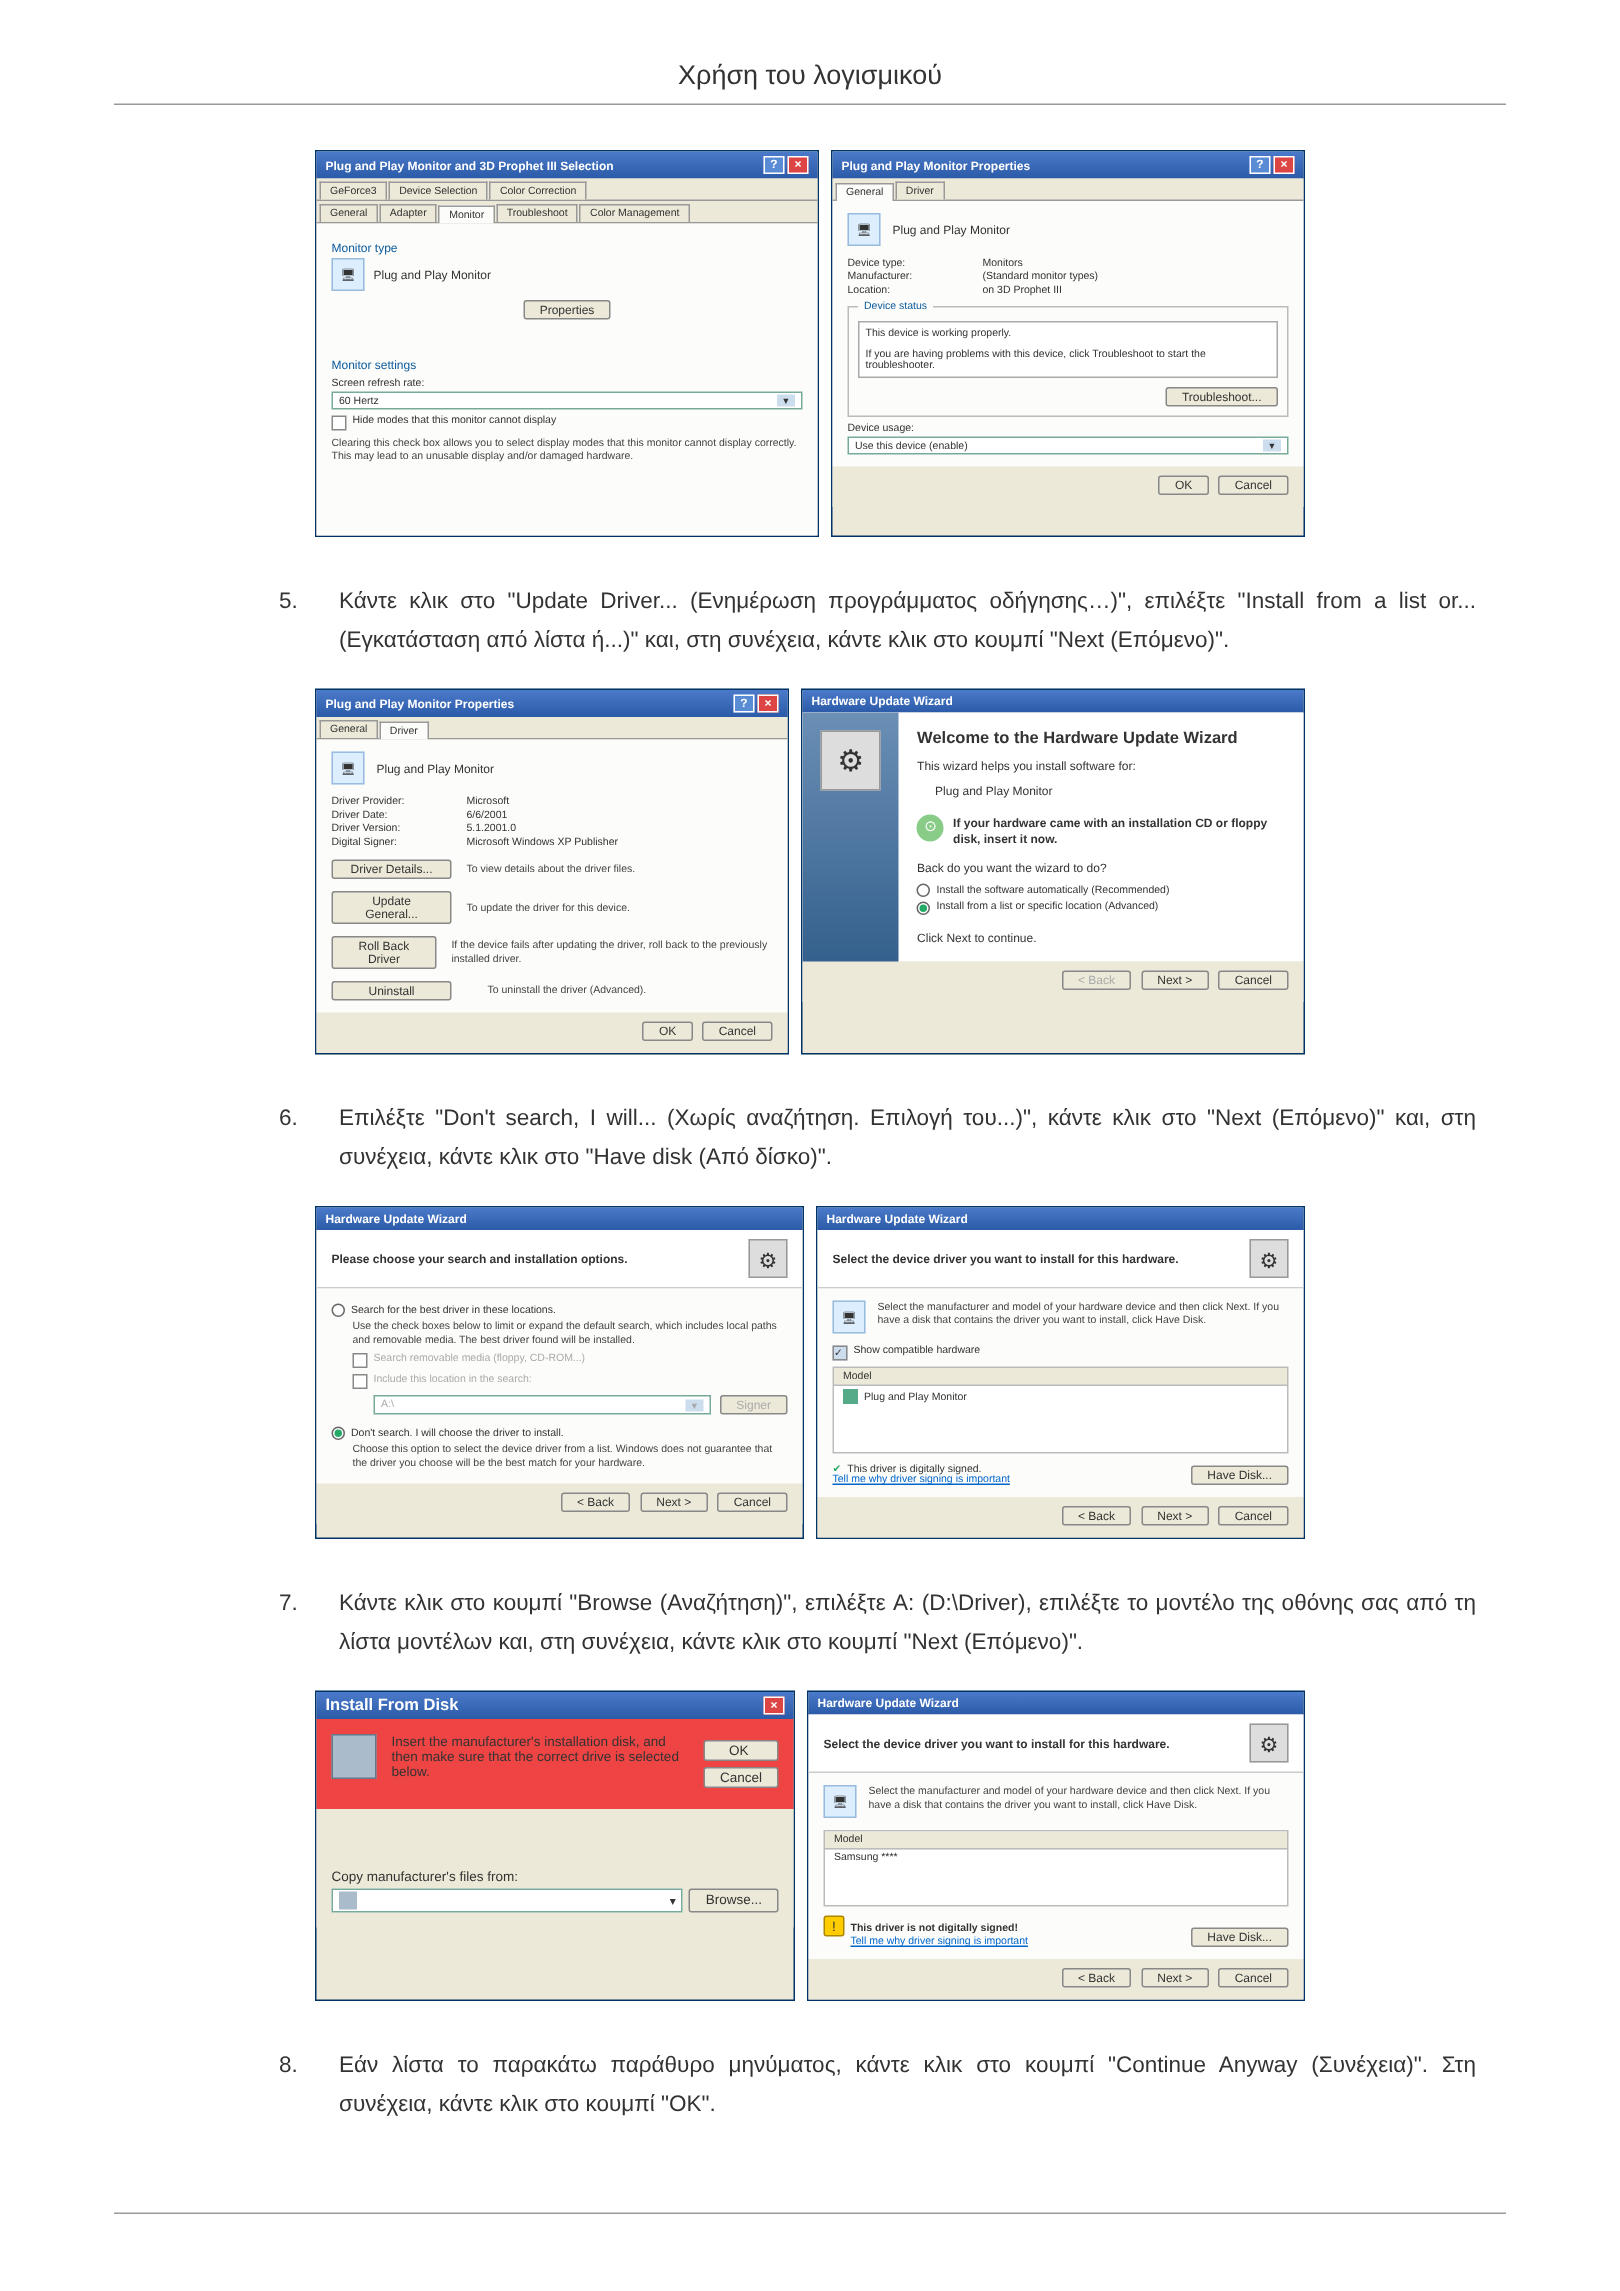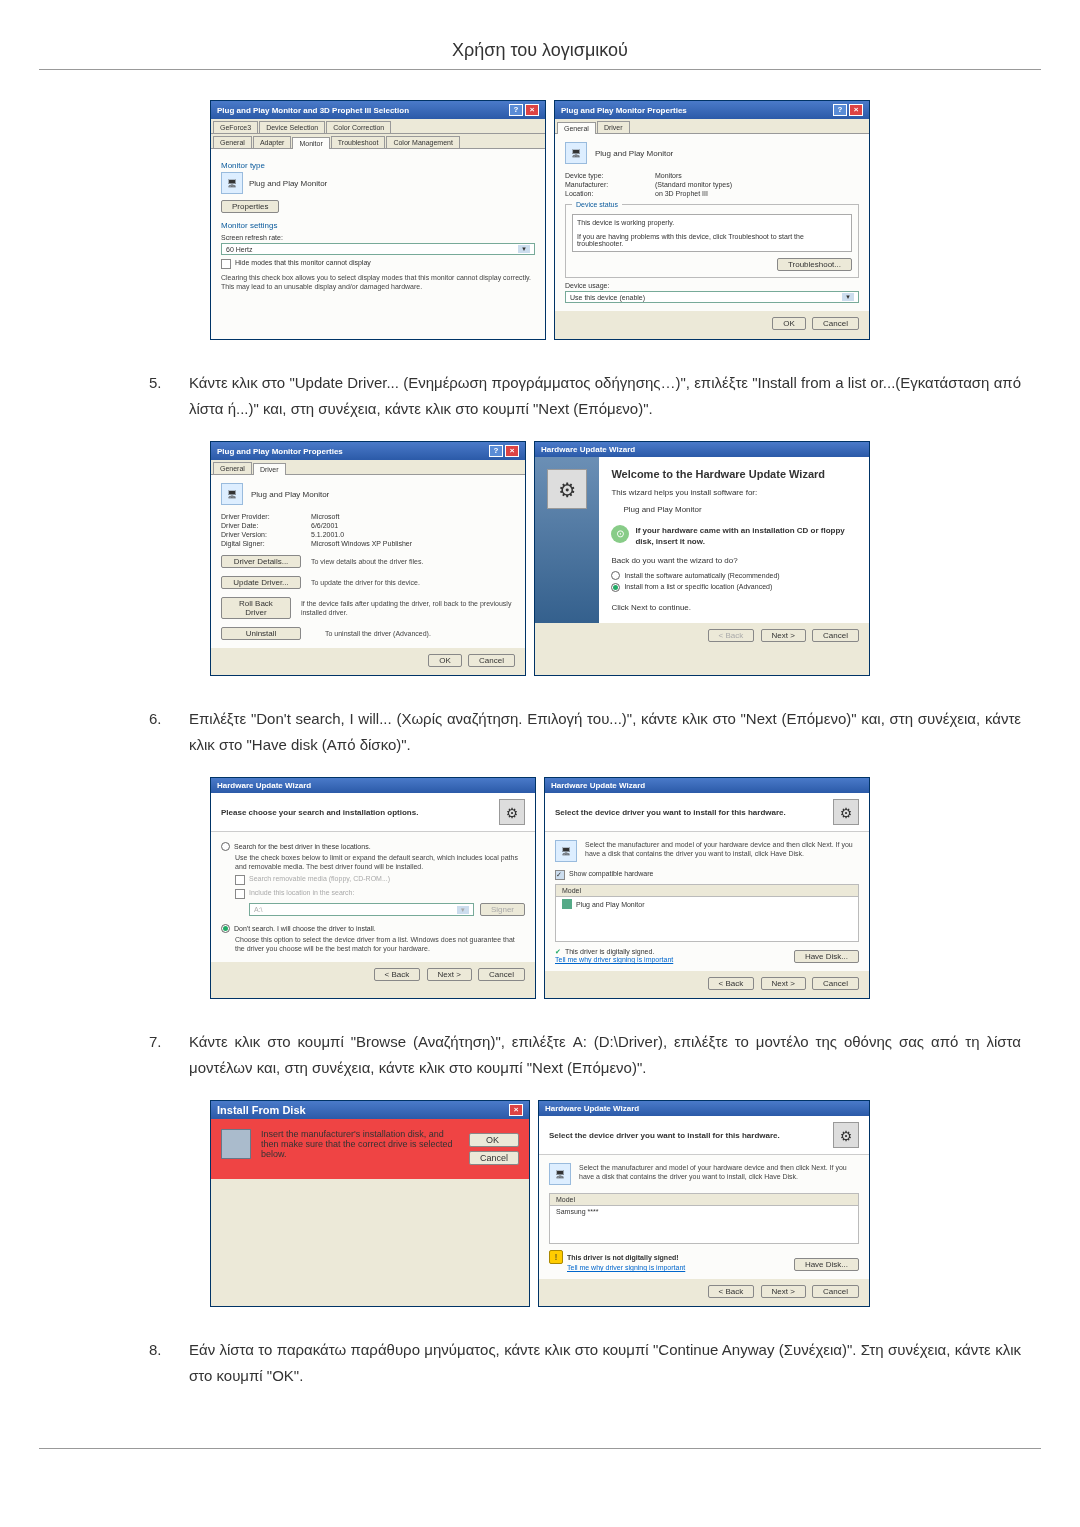--- a/index.html
+++ b/index.html
@@ -1,17 +1,17 @@
 <!DOCTYPE html>
 <html><head>
 <meta charset="utf-8">
 <style>
 * { box-sizing: border-box; margin: 0; padding: 0; }
 body { font-family: Arial, sans-serif; background: #fff; width: 1080px; margin: 0 auto; color: #333; }
-.page { padding: 40px 39px; }
+.page { padding: 40px 76px; }
 .page-header { text-align: center; font-size: 18px; margin-bottom: 8px; color: #333; }
 .hr { border-top: 1px solid #999; margin-bottom: 30px; }
 .step { display: flex; margin: 30px 20px 20px 110px; font-size: 15px; line-height: 1.7; }
 .step-num { width: 40px; flex-shrink: 0; }
 .step-text { text-align: justify; }
 .shots { display: flex; justify-content: center; gap: 8px; margin: 12px 0 20px; }
 .dialog { border: 1px solid #003366; font-size: 8px; background: #ece9d8; position: relative; }
 .dlg-title { background: linear-gradient(#4a7ac9,#2b5aa8); color: #fff; padding: 3px 6px; display: flex; justify-content: space-between; align-items: center; font-weight: bold; }
 .title-icons { display: flex; gap: 2px; }
 .t-icon { width: 14px; height: 12px; background: #d44; border: 1px solid #fff; font-size: 8px; text-align: center; line-height: 10px; color: #fff; }
@@ -91,21 +91,21 @@
         <span class="tab">Color Management</span>
       </div>
       <div class="dlg-body">
         <div class="section-label">Monitor type</div>
         <div style="display:flex;align-items:center;gap:6px;justify-content:space-between">
           <div style="display:flex;align-items:center;gap:6px">
             <span class="dev-icon">🖥</span>
             <span>Plug and Play Monitor</span>
           </div>
         </div>
-        <div style="text-align:left;margin:6px 0 8px"><span class="btn">Properties</span></div>
+        <div style="text-align:center;margin:6px 0 26px"><span class="btn">Properties</span></div>
         <div class="section-label">Monitor settings</div>
         <div style="font-size:7px;margin:4px 0 2px">Screen refresh rate:</div>
         <div class="dropdown">
           <span>60 Hertz</span>
           <span class="dd-arrow">▾</span>
         </div>
         <div class="checkbox-row">
           <span class="chk"></span>
           <span>Hide modes that this monitor cannot display</span>
         </div>
@@ -202,21 +202,21 @@
           </div>
         <div class="row2">
             <span class="lbl">Digital Signer:</span>
             <span>Microsoft Windows XP Publisher</span>
           </div>
         <div style="display:flex;gap:10px;align-items:center;margin-top:8px">
             <span class="btn" style="width:80px;text-align:center">Driver Details...</span>
             <span class="note">To view details about the driver files.</span>
           </div>
         <div style="display:flex;gap:10px;align-items:center;margin-top:8px">
-            <span class="btn" style="width:80px;text-align:center">Update Driver...</span>
+            <span class="btn" style="width:80px;text-align:center">Update General...</span>
             <span class="note">To update the driver for this device.</span>
           </div>
         <div style="display:flex;gap:10px;align-items:center;margin-top:8px">
             <span class="btn" style="width:80px;text-align:center">Roll Back Driver</span>
             <span class="note">If the device fails after updating the driver, roll back to the previously installed driver.</span>
           </div>
         <div style="display:flex;gap:24px;align-items:center;margin-top:8px">
             <span class="btn" style="width:80px;text-align:center">Uninstall</span>
             <span class="note">To uninstall the driver (Advanced).</span>
           </div>
@@ -366,20 +366,31 @@
         <span class="t-icon">×</span>
       </div>
       <div class="install-body">
         <div class="floppy"></div>
         <div style="flex:1;font-size:9px">Insert the manufacturer's installation disk, and then make sure that the correct drive is selected below.</div>
         <div class="small-btn-col">
           <span class="btn" style="font-size:9px;padding:1px 16px">OK</span>
           <span class="btn" style="font-size:9px;padding:1px 10px">Cancel</span>
         </div>
       </div>
+      <div style="padding:10px;background:#ece9d8">
+        <div style="height:30px"></div>
+        <div style="font-size:9px;margin-bottom:3px">Copy manufacturer's files from:</div>
+        <div class="mfr-input">
+          <div class="fld">
+              <span style="width:12px;height:12px;background:#abc;display:inline-block;margin-right:4px"></span>
+              <span style="margin-left:auto">▾</span>
+            </div>
+          <span class="btn" style="font-size:9px">Browse...</span>
+        </div>
+      </div>
     </div>
 
     <div class="dialog" style="width:332px">
       <div class="dlg-title">
           <span>Hardware Update Wizard</span>
         </div>
       <div class="hdr-row">
           <span class="bold">Select the device driver you want to install for this hardware.</span>
           <span class="wiz-icon" style="width:26px;height:26px;font-size:14px;line-height:26px">⚙</span>
         </div>

